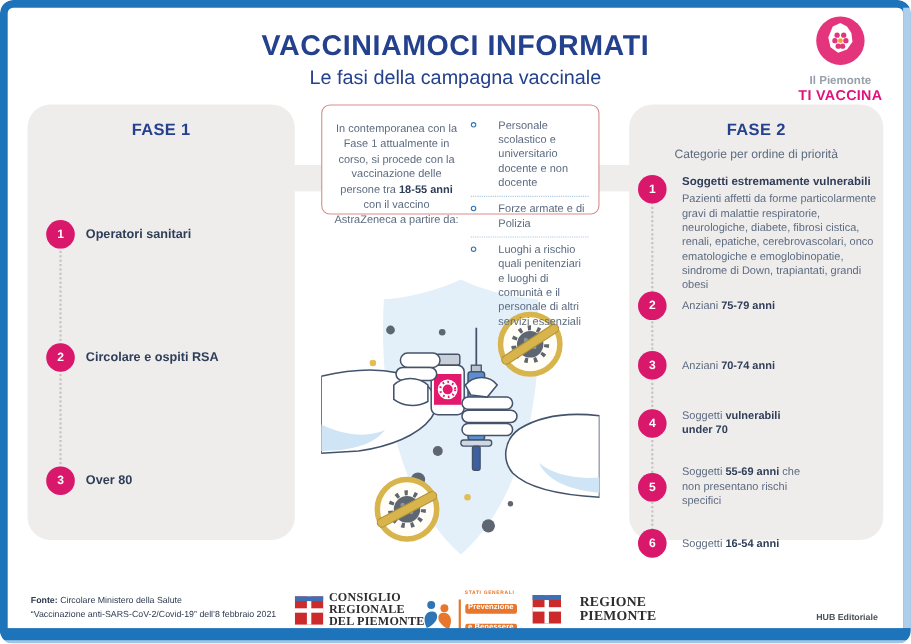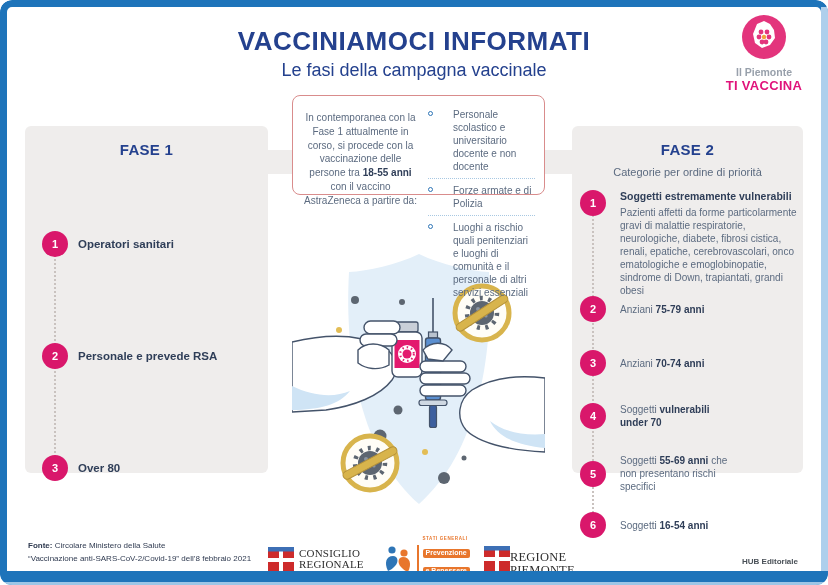--- a/index.html
+++ b/index.html
@@ -16,21 +16,21 @@
   .bottom-dark{position:absolute; left:0; right:0; bottom:3px; height:11px; background:var(--border-blue); z-index:52;}
   .bottom-light{position:absolute; left:0; right:0; bottom:0; height:3px; background:#9dc6e6; z-index:53;}
 
   .title{position:absolute; top:26px; left:60px; right:60px; text-align:center; font-size:26px; font-weight:700; letter-spacing:.5px; color:var(--navy); white-space:nowrap;}
   .subtitle{position:absolute; top:60px; left:60px; right:60px; text-align:center; font-size:18px; font-weight:500; color:var(--navy);}
 
   .brand{position:absolute; top:14px; right:14px; width:100px; text-align:center; z-index:10;}
   .brand-line1{font-size:10.5px; font-weight:600; color:#98a0ab; margin-top:2px;}
   .brand-line2{font-size:13px; font-weight:800; color:#e0137b; letter-spacing:.3px;}
 
-  .panel{position:absolute; top:95px; height:347px; background:var(--panel-gray); border-radius:6px;margin-top:31px;}
+  .panel{position:absolute; top:95px; height:396px; background:var(--panel-gray); border-radius:21px;}
   .panel-f1{left:25px; width:243px;}
   .panel-f2{left:572px; width:231px;}
   .panel h2{text-align:center; padding-top:15px; font-size:15px; color:var(--navy); letter-spacing:.3px;}
   .panel-sub{text-align:center; font-size:11px; color:var(--text-body); margin:7px auto 0; line-height:1.35;}
   .panel-f1 .panel-sub{width:150px;}
   .panel-f2 .panel-sub{width:190px;}
 
   .dotline{position:absolute; width:0; border-left:2px dotted #c9c2bf;}
   .num-circle{width:26px; height:26px; border-radius:50%; background:var(--accent-pink); color:#fff; font-size:11px; font-weight:bold; display:flex; align-items:center; justify-content:center; flex-shrink:0; position:relative; z-index:2;}
 
@@ -52,22 +52,22 @@
   .intro b{color:var(--text-dark);}
   .bullets{flex:1;}
   .bullet{display:flex; gap:20px; font-size:10px; line-height:1.3; color:var(--text-body);}
   .bullet + .bullet{margin-top:5px; padding-top:5px; border-top:1px dotted #a8c8e2;}
   .bullet-dot{width:5px; height:5px; border:1.5px solid var(--logo-blue); border-radius:50%; flex-shrink:0; margin-top:3px;}
 
   .illustration{position:absolute; left:292px; top:238px; width:253px; height:294px;}
 
   .fonte{position:absolute; left:28px; top:540px; font-size:8px; color:#2f3a50; line-height:1.6;}
   .logo-consiglio{position:absolute; left:268px; top:538px; display:flex; gap:5px; align-items:center;}
-  .logo-regione{position:absolute; left:484px; top:541px; display:flex; gap:0; align-items:center;}
-  .serif-logo{font-family:"Liberation Serif", serif; font-weight:normal; font-size:11px; line-height:1.02; color:#2e2e2e; letter-spacing:.2px;margin-top:10px;}
+  .logo-regione{position:absolute; left:484px; top:541px; display:flex; gap:17px; align-items:center;}
+  .serif-logo{font-family:"Liberation Serif", serif; font-weight:bold; font-size:11px; line-height:1.02; color:#2e2e2e; letter-spacing:.2px;}
   .serif-logo.big{font-size:12.5px;}
   .logo-prev{position:absolute; left:383px; top:536px; display:flex; gap:4px; align-items:center;}
   .prev-divider{width:1.5px; background:var(--logo-orange); height:28px;}
   .prev-top{font-size:4.5px; color:var(--logo-orange); letter-spacing:.6px; font-weight:bold;}
   .prev-pill{background:var(--logo-orange); color:#fff; font-size:7px; font-weight:bold; padding:0 3px 1px; border-radius:2px; display:inline-block; margin-top:1px; line-height:1.2;}
   .prev-underline{height:2px; background:#9bb8d4; opacity:.6; margin-top:2px; width:44px;}
   .credit{position:absolute; right:30px; top:557px; font-size:8px; color:#4a5158; font-weight:bold;}
 </style>
 </head>
 <body>
@@ -97,21 +97,21 @@
 
   <section class="panel panel-f1">
     <h2>FASE 1</h2>
     <div class="dotline" style="left:29px; top:118px; height:224px;"></div>
     <div class="f1-item" style="top:118px;">
       <span class="num-circle">1</span>
       <span class="f1-label">Operatori sanitari</span>
     </div>
     <div class="f1-item" style="top:230px;">
       <span class="num-circle">2</span>
-      <span class="f1-label">Personale e prevede RSA</span>
+      <span class="f1-label">Circolare e ospiti RSA</span>
     </div>
     <div class="f1-item" style="top:342px;">
       <span class="num-circle">3</span>
       <span class="f1-label">Over 80</span>
     </div>
   </section>
 
   <div class="tab tab-left"></div>
   <div class="tab tab-right"></div>
 

